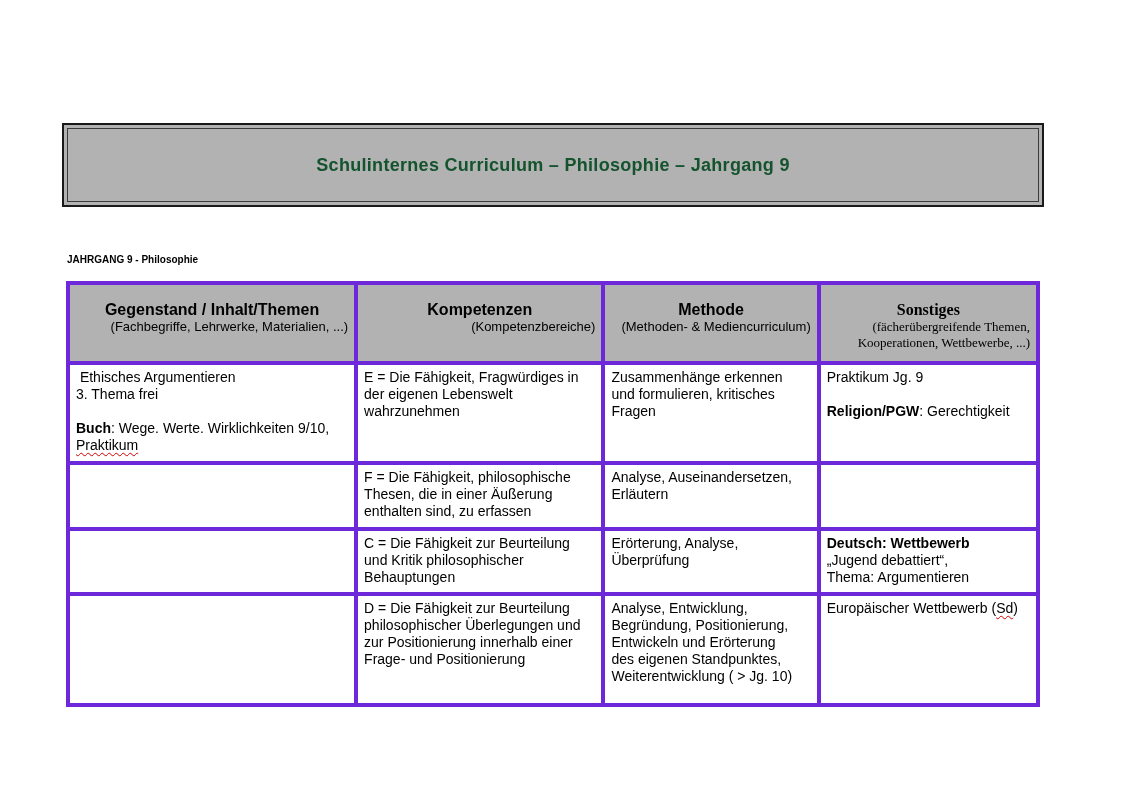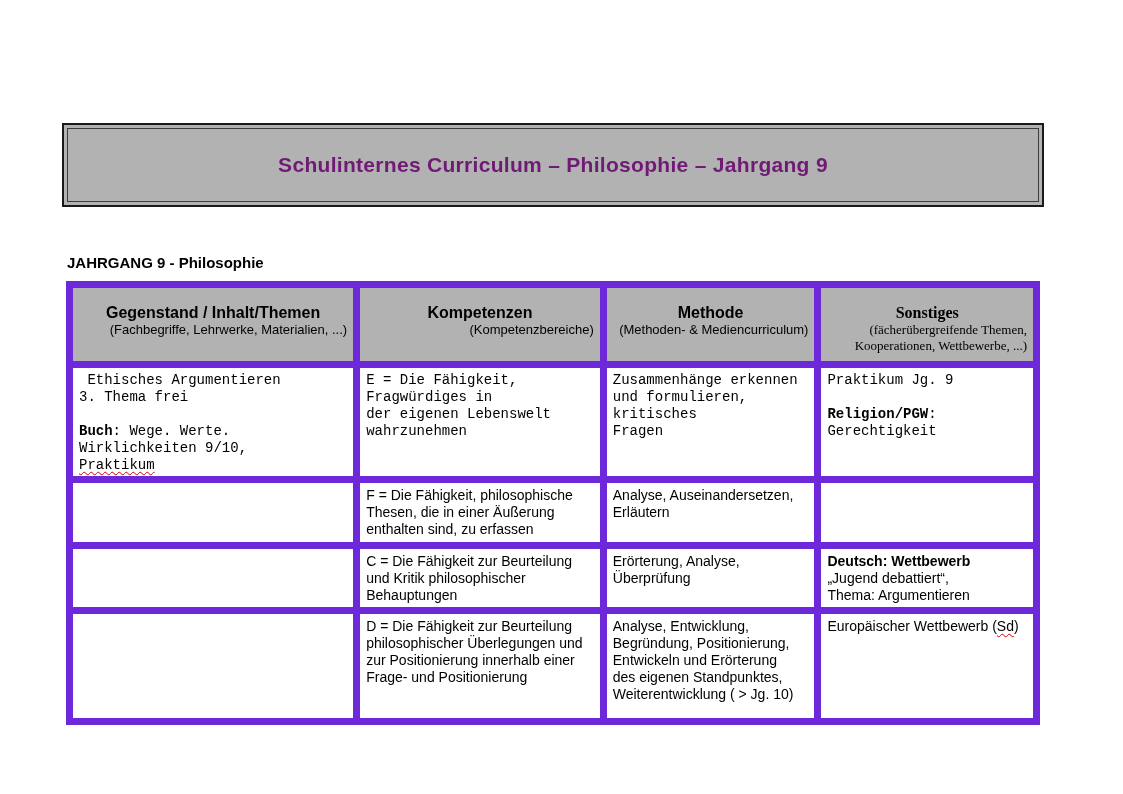--- a/index.html
+++ b/index.html
@@ -21,45 +21,45 @@
     border: 2px solid #1a1a1a;
     padding: 3px;
   }
   .banner-inner {
     width: 100%; height: 100%;
     border: 1px solid #3c3c3c;
     display: flex; align-items: center; justify-content: center;
   }
   .banner-title {
     font-weight: bold;
-    font-size: 21px;
+    font-size: 18px;
     letter-spacing: 0.3px;
-    color: #701a75;
+    color: #14532d;
   }
 
   
   .section-heading {
     position: absolute;
     left: 67px; top: 254px;
     font-weight: bold;
-    font-size: 15px;
+    font-size: 10px;
   }
 
   
   table.curriculum {
     position: absolute;
     left: 66px; top: 281px;
     width: 974px;
     border-collapse: collapse;
     table-layout: fixed;
     border: 2px solid #000;
   }
   table.curriculum th,
   table.curriculum td {
-    border: 7px solid #6d28d9;
+    border: 4px solid #6d28d9;
     vertical-align: top;
     overflow: hidden;
   }
   table.curriculum th {
     background: var(--header-bg, #b2b2b2);
     height: 80px;
     text-align: center;
     padding: 15px 6px 4px 6px;
     font-weight: normal;
   }
@@ -118,21 +118,21 @@
           <div class="col-title">Methode</div>
           <div class="col-subtitle">(Methoden- &amp; Mediencurriculum)</div>
         </th>
         <th style="width: 22.6%; font-family: Liberation Serif, serif;">
           <div class="col-title">Sonstiges</div>
           <div class="col-subtitle">(fächerübergreifende Themen, Kooperationen, Wettbewerbe, ...)</div>
         </th>
       </tr>
   </thead>
   <tbody id="table-body">
-      <tr style="height: 100px; font-family: Liberation Mono, monospace;">
+      <tr style="height: 100px;">
         <td>
           <div class="line"><span> Ethisches Argumentieren</span></div>
           <div class="line"><span>3. Thema frei</span></div>
           <div class="line">&nbsp;</div>
           <div class="line"><span class="bold">Buch</span><span>: Wege. Werte. Wirklichkeiten 9/10,</span></div>
           <div class="line"><span class="spell">Praktikum</span></div>
         </td>
         <td>
           <div class="line"><span>E = Die Fähigkeit, Fragwürdiges in</span></div>
           <div class="line"><span>der eigenen Lebenswelt</span></div>

